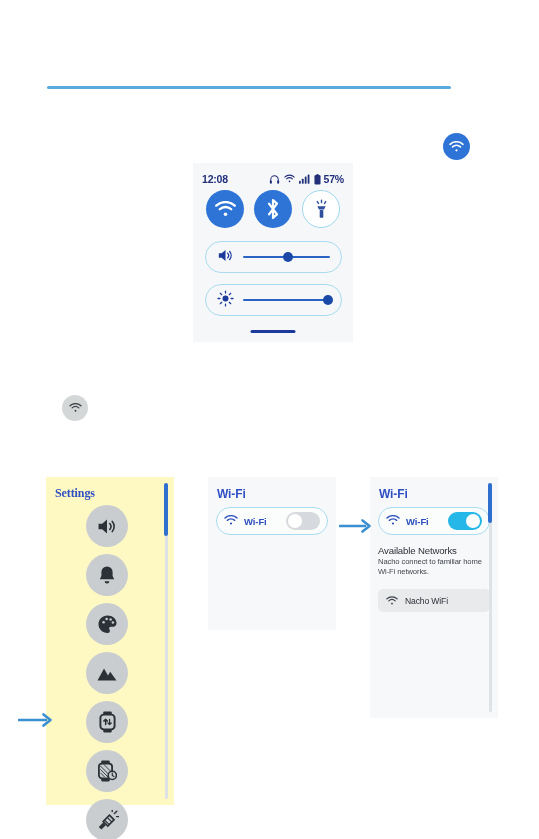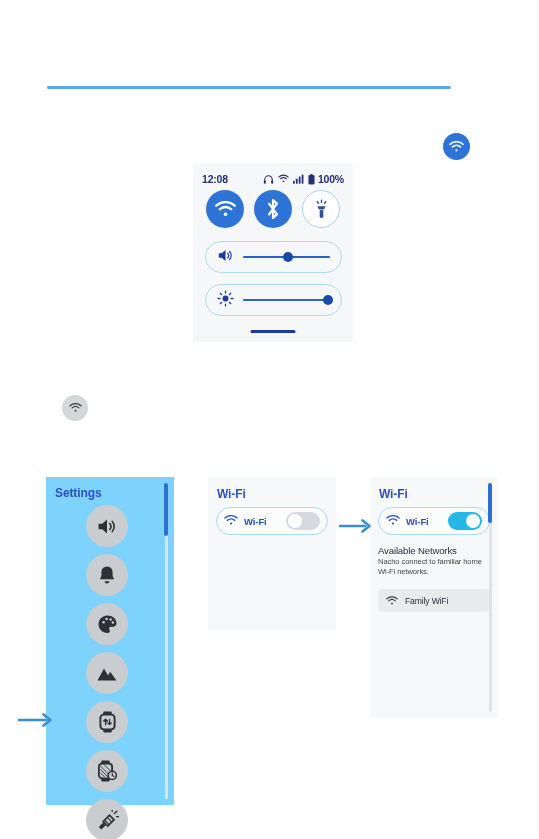--- a/index.html
+++ b/index.html
@@ -74,21 +74,22 @@
     background: #1b49a8; transform: translate(-50%, -50%);
   }
   .cc-home {
     position: absolute; left: 50%; transform: translateX(-50%);
     bottom: 9px; width: 45px; height: 2.6px; background: #1b3a9c; border-radius: 2px;
   }
 
   
   .settings-panel {
     position: absolute; left: 46px; top: 477px; width: 128px; height: 328px;
-    background: #7dd3fc;
+    background: #fef9c3;
+    font-family: Liberation Serif, serif;
   }
   .settings-title {
     position: absolute; left: 9px; top: 9px;
     color: #2f4fc4; font-size: 12px; font-weight: 700; letter-spacing: -0.1px;
   }
   .settings-grid {
     position: absolute; left: 0; top: 28px; width: 122px;
     display: grid; grid-template-columns: 1fr; row-gap: 7px;
     justify-items: center;
   }
@@ -217,21 +218,21 @@
         </svg>
       </span>
 
       <span class="sico">
         <svg width="7" height="11" viewBox="0 0 10 16" aria-hidden="true">
           <rect x="3.4" y="0" width="3.2" height="1.4" rx="0.6" fill="#22307a"></rect>
           <rect x="0.6" y="1.4" width="8.8" height="14" rx="2" fill="#22307a"></rect>
         </svg>
       </span>
 
-      <span class="pct">100%</span>
+      <span class="pct">57%</span>
     </div>
 
     <div class="cc-toggles">
       <div class="cc-tog on">
         <svg width="21" height="17" viewBox="0 0 24 19" aria-hidden="true">
           <path d="M12 16.8a2 2 0 100-4 2 2 0 000 4z" fill="#fff"></path>
           <path d="M5.4 9.2a9.8 9.8 0 0113.2 0" stroke="#fff" stroke-width="2.6" fill="none" stroke-linecap="round"></path>
           <path d="M1.4 5.1a15.6 15.6 0 0121.2 0" stroke="#fff" stroke-width="2.6" fill="none" stroke-linecap="round"></path>
         </svg>
       </div>
@@ -430,21 +431,21 @@
 
 
       <div class="net-item">
         <span>
           <svg width="12" height="10" viewBox="0 0 24 19" aria-hidden="true">
             <path d="M12 16.6a1.9 1.9 0 100-3.8 1.9 1.9 0 000 3.8z" fill="#3a4046"></path>
             <path d="M5.6 9.3a9.6 9.6 0 0112.8 0" stroke="#3a4046" stroke-width="2.4" fill="none" stroke-linecap="round"></path>
             <path d="M1.6 5.2a15.2 15.2 0 0120.8 0" stroke="#3a4046" stroke-width="2.4" fill="none" stroke-linecap="round"></path>
           </svg>
         </span>
-        <span class="nm">Family WiFi</span>
+        <span class="nm">Nacho WiFi</span>
       </div>
 
 
 
     </div>
 
     <div class="scroll-track" style="height:229px"></div>
     <div class="scroll-thumb" style="height:40px"></div>
   </div>
 

